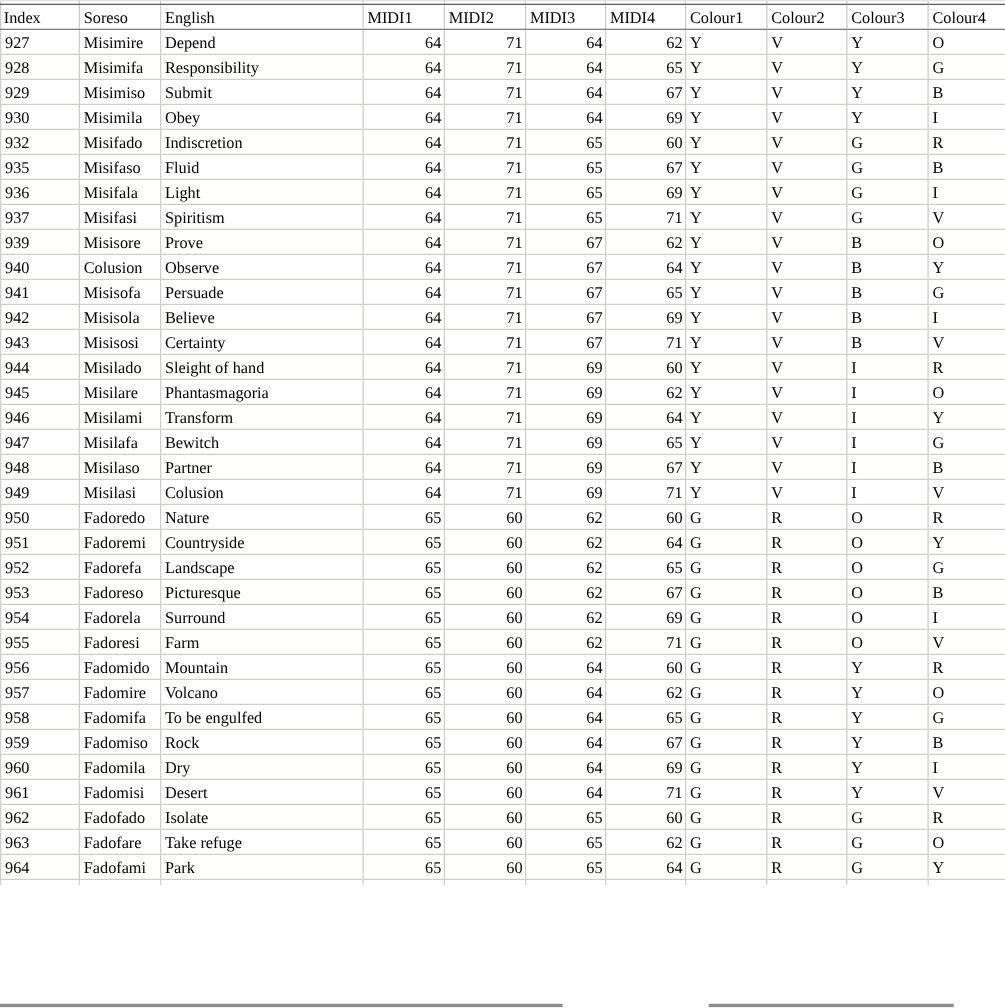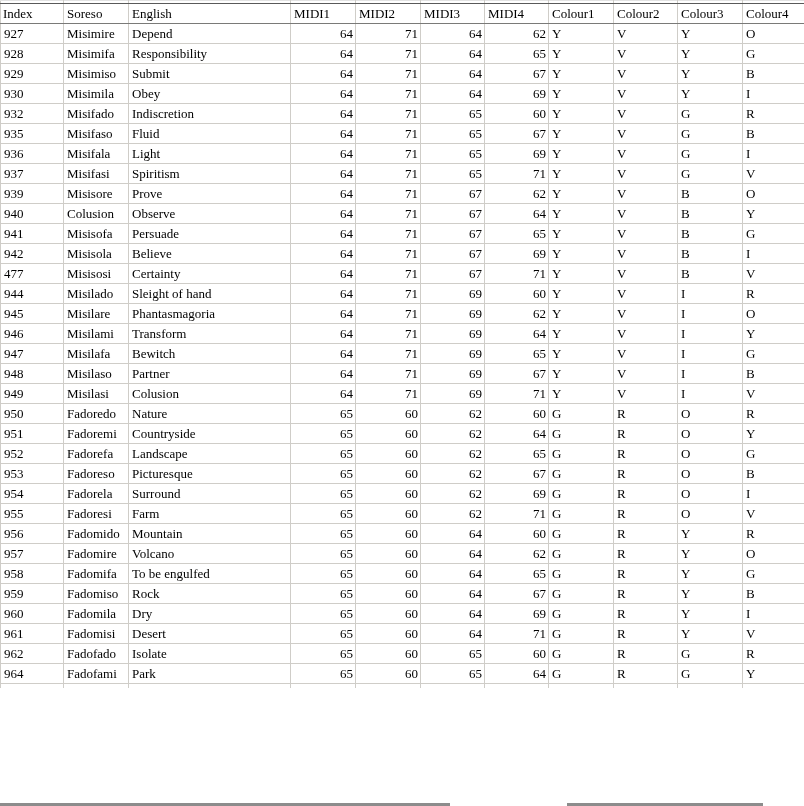--- a/index.html
+++ b/index.html
@@ -266,21 +266,21 @@
           <td class="num">64</td>
           <td class="num">71</td>
           <td class="num">67</td>
           <td class="num">69</td>
           <td class="txt">Y</td>
           <td class="txt">V</td>
           <td class="txt">B</td>
           <td class="txt">I</td>
         </tr>
         <tr>
-          <td class="idx">477</td>
+          <td class="idx">943</td>
           <td class="txt">Misisosi</td>
           <td class="txt">Certainty</td>
           <td class="num">64</td>
           <td class="num">71</td>
           <td class="num">67</td>
           <td class="num">71</td>
           <td class="txt">Y</td>
           <td class="txt">V</td>
           <td class="txt">B</td>
           <td class="txt">V</td>
@@ -524,20 +524,33 @@
           <td class="txt">Fadofado</td>
           <td class="txt">Isolate</td>
           <td class="num">65</td>
           <td class="num">60</td>
           <td class="num">65</td>
           <td class="num">60</td>
           <td class="txt">G</td>
           <td class="txt">R</td>
           <td class="txt">G</td>
           <td class="txt">R</td>
+        </tr>
+        <tr>
+          <td class="idx">963</td>
+          <td class="txt">Fadofare</td>
+          <td class="txt">Take refuge</td>
+          <td class="num">65</td>
+          <td class="num">60</td>
+          <td class="num">65</td>
+          <td class="num">62</td>
+          <td class="txt">G</td>
+          <td class="txt">R</td>
+          <td class="txt">G</td>
+          <td class="txt">O</td>
         </tr>
         <tr>
           <td class="idx">964</td>
           <td class="txt">Fadofami</td>
           <td class="txt">Park</td>
           <td class="num">65</td>
           <td class="num">60</td>
           <td class="num">65</td>
           <td class="num">64</td>
           <td class="txt">G</td>

